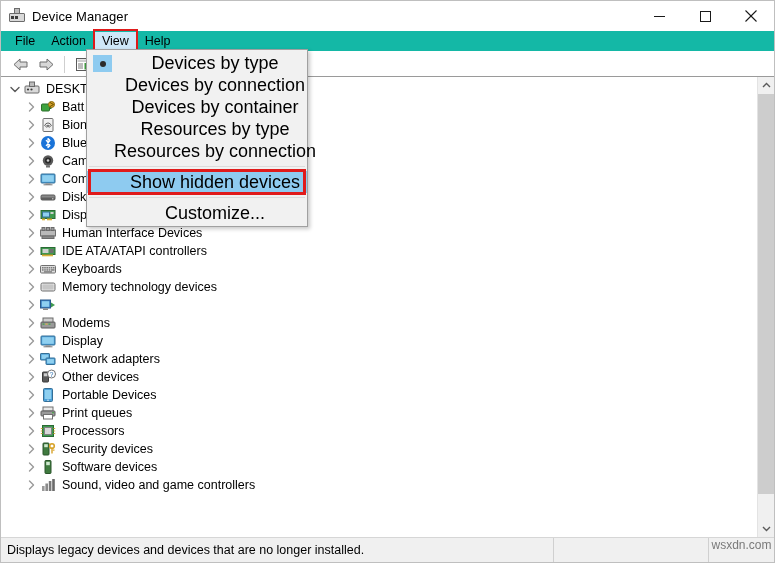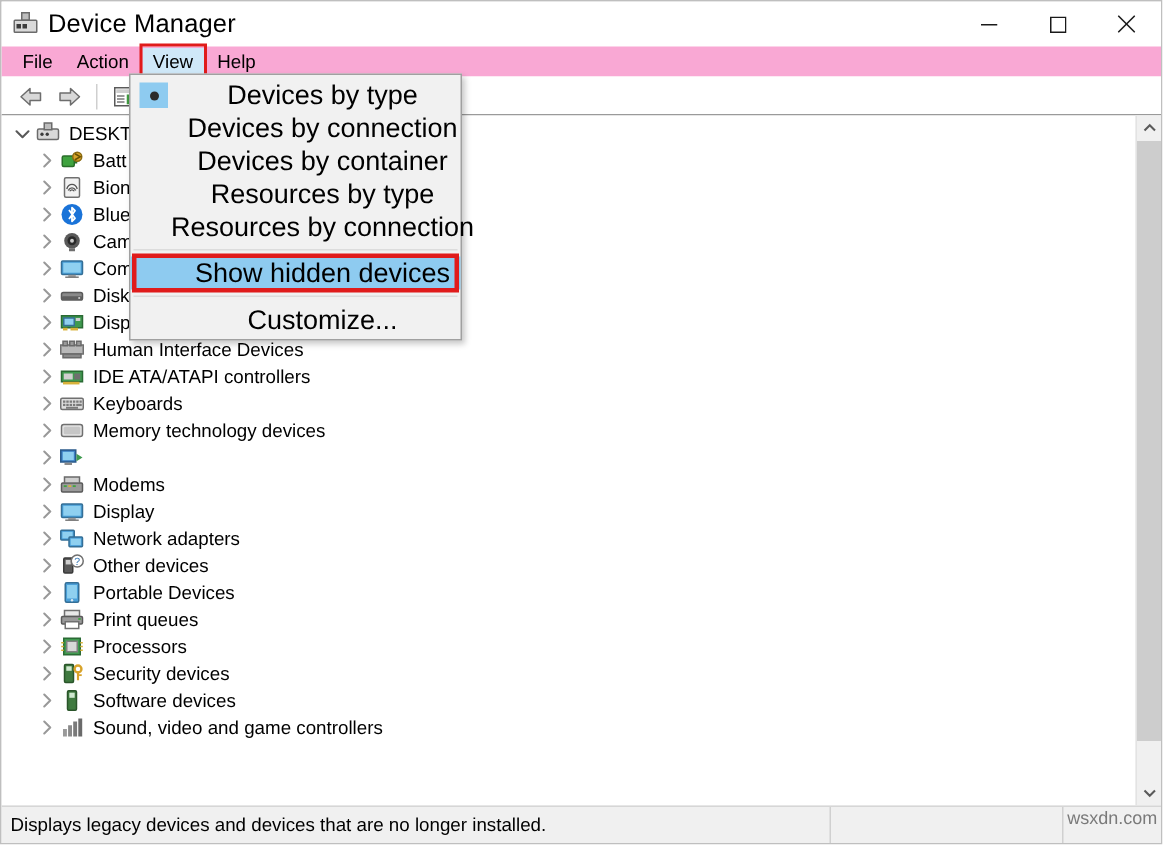--- a/index.html
+++ b/index.html
@@ -60,21 +60,21 @@
     width: 3px; height: 3px;
     background: #3c3c3c;
   }
   .title-icon .dm-dot2 {
     position: absolute;
     left: 6px; top: 8px;
     width: 3px; height: 3px;
     background: #3c3c3c;
   }
   .title-text {
-    font-size: 17px;
+    font-size: 13px;
     color: #000000;
     letter-spacing: 0.1px;
   }
   .win-controls {
     position: absolute;
     right: 0; top: 0;
     height: 30px;
     display: flex;
   }
   .win-btn {
@@ -86,21 +86,21 @@
     background: transparent;
   }
   .win-btn svg { display: block; }
 
   
   .menubar {
     position: absolute;
     left: 0; top: 30px;
     width: 100%;
     height: 20px;
-    background: #f9a8d4;
+    background: #14b8a6;
     display: flex;
     align-items: center;
     padding-left: 7px;
     box-sizing: border-box;
     text-align: right;
   }
   .menu-item {
     font-size: 12.5px;
     color: #000000;
     padding: 2px 7px 3px 7px;

